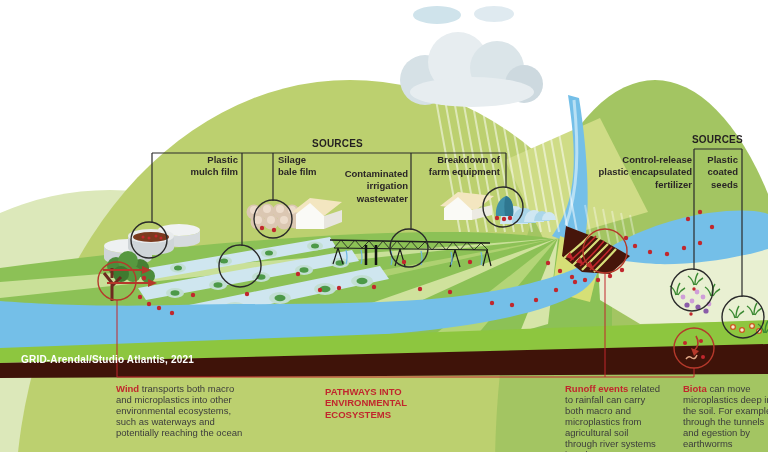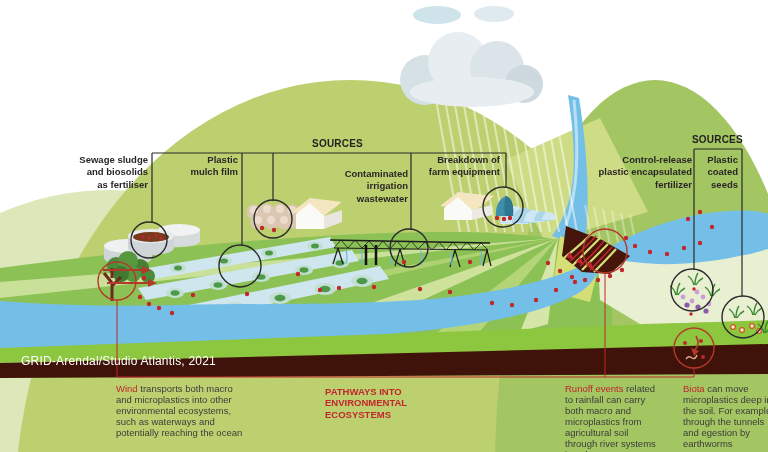--- a/index.html
+++ b/index.html
@@ -4,23 +4,23 @@
 <style>
   html,body{margin:0;padding:0;background:#fff;}
   .canvas{position:relative;width:768px;height:452px;overflow:hidden;background:#ffffff;
           font-family:"Liberation Sans",sans-serif;}
   .canvas svg{position:absolute;left:0;top:0;}
   .txt{position:absolute;white-space:pre-line;}
   .src-title{font-size:10px;font-weight:bold;color:#231f20;text-align:center;letter-spacing:.2px;}
   .src-label{font-size:9.5px;font-weight:bold;color:#2a2526;line-height:1.3;}
   .ra{text-align:right;}
   .note{font-size:9.5px;color:#3c3c3c;line-height:1.16;}
-  .note .lead{color:#c1272d;font-weight:normal;}
+  .note .lead{color:#c1272d;font-weight:bold;}
   .pathways{font-size:9.5px;font-weight:bold;color:#c1272d;text-align:left;line-height:1.2;}
-  .credit{font-size:12px;font-weight:normal;color:#ffffff;letter-spacing:.2px;}
+  .credit{font-size:10px;font-weight:bold;color:#ffffff;letter-spacing:.2px;}
 </style>
 </head>
 <body>
 
 <div class="canvas">
 
 <svg width="768" height="452" viewBox="0 0 768 452">
 
   <g>
     <ellipse cx="110" cy="520" rx="300" ry="330" fill="#dce8ba"></ellipse>
@@ -316,25 +316,24 @@
     <circle cx="605" cy="251" r="22"></circle>
     <circle cx="694" cy="348" r="20"></circle>
   </g>
   <g stroke="#c1272d" stroke-width="1" fill="none">
     <path d="M 117,300 L 117,377 M 605,273 L 605,377 M 694,368 L 694,377 M 117,377 L 694,377"></path>
   </g>
 </svg>
 
   <div class="txt src-title" style="left:300px;top:138px;width:75px;">SOURCES</div>
 
-  <div class="txt src-label ra" style="left:56px;top:154px;width:92px;">Sewage sludge
-and biosolids
-as fertiliser</div>
   <div class="txt src-label ra" style="left:158px;top:154px;width:80px;">Plastic
 mulch film</div>
+  <div class="txt src-label" style="left:278px;top:154px;width:70px;">Silage
+bale film</div>
   <div class="txt src-label ra" style="left:328px;top:168px;width:80px;">Contaminated
 irrigation
 wastewater</div>
   <div class="txt src-label ra" style="left:416px;top:154px;width:84px;">Breakdown of
 farm equipment</div>
 
   <div class="txt src-title" style="left:692px;top:134px;width:50px;">SOURCES</div>
   <div class="txt src-label ra" style="left:592px;top:154px;width:100px;">Control-release
 plastic encapsulated
 fertilizer</div>

